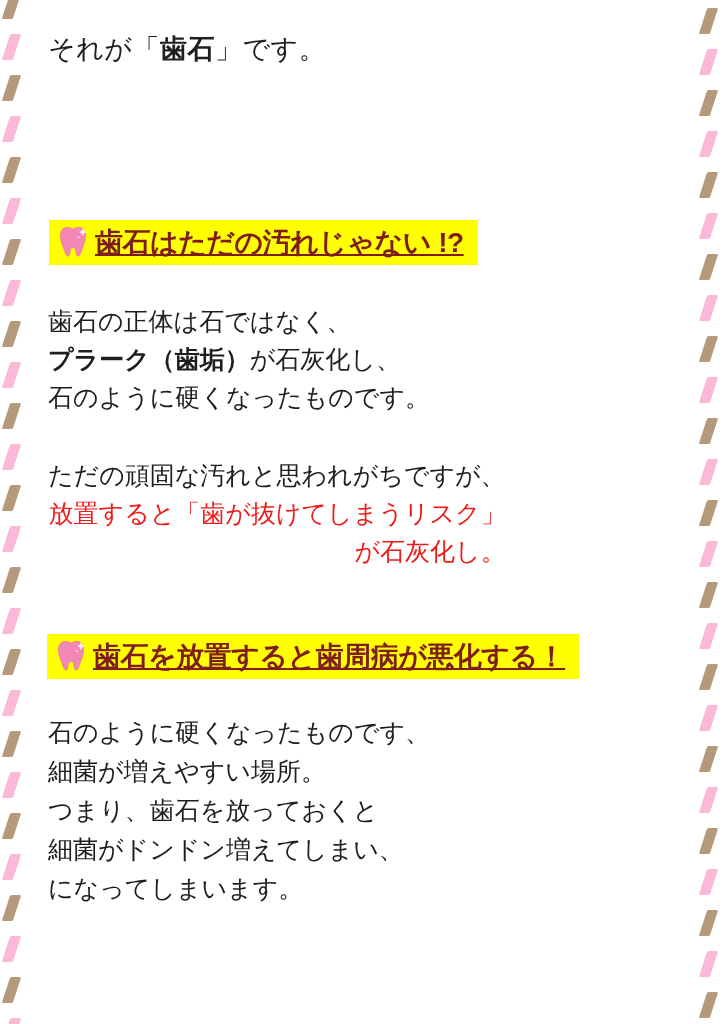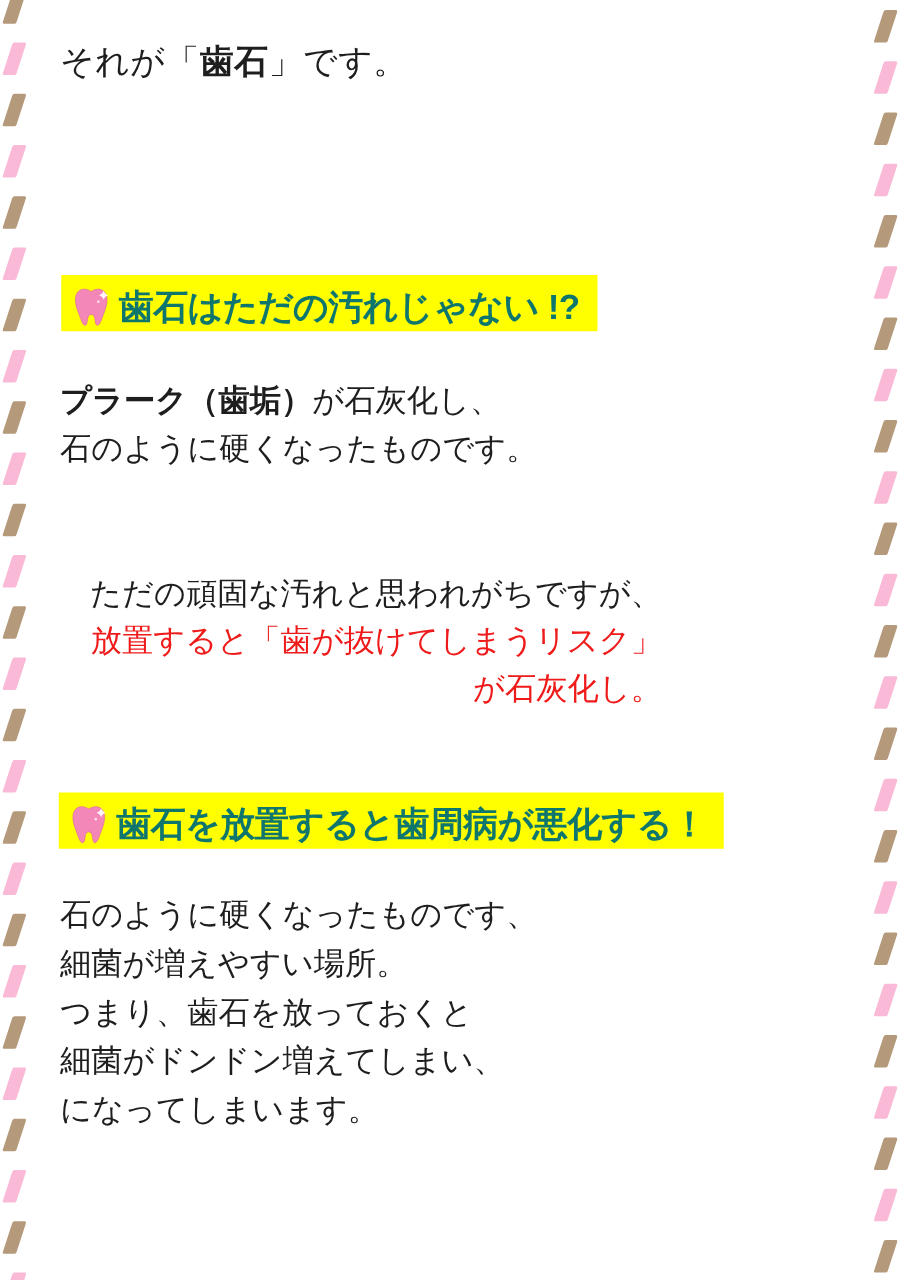--- a/index.html
+++ b/index.html
@@ -22,36 +22,36 @@
   
   .intro{
     position:absolute;left:48px;top:31px;margin:0;
     font-size:27px;line-height:36px;letter-spacing:0.5px;
     white-space:nowrap;
   }
   .intro strong{font-weight:700;text-align:right;}
   
   .heading{
     position:absolute;margin:0;
-    display:inline-flex;align-items:flex-end;gap:5px;
+    display:inline-flex;align-items:center;gap:5px;
     height:45px;padding:0 14px 0 7px;
     background:var(--highlight-yellow,#ffff00);
-    font-size:28px;font-weight:900;color:#0f766e;
-    letter-spacing:-0.5px;white-space:nowrap;
+    font-size:28px;font-weight:900;color:#7f1d1d;
+    letter-spacing:-0.5px;white-space:nowrap;text-decoration:underline;
   }
   #heading-1{left:49px;top:220px;}
   #heading-2{left:47px;top:634px;}
   .tooth-svg{width:34px;height:37px;flex:none;display:block;color:var(--tooth-pink,#f387b7);}
   
   .para{
     position:absolute;left:48px;margin:0;
     font-size:25px;line-height:38px;
   }
   #para-1{top:302px;}
-  #para-2{top:456px;margin-left:24px;}
+  #para-2{top:456px;}
   #para-3{top:713px;line-height:39px;}
   .line{display:block;white-space:nowrap;}
   .line strong{font-weight:700;}
   .red{color:var(--alert-red,#ef1b1b);text-align:right;}
 </style>
 </head>
 <body>
 
 <div class="page">
 
@@ -118,20 +118,21 @@
   <h2 class="heading" id="heading-1">
     <svg class="tooth-svg" viewBox="0 0 36 38" aria-hidden="true">
       <path fill="currentColor" stroke="#e06ca3" stroke-width="0.6" d="M18 5 C14.5 2.2 7.5 1.5 5.2 8 C3.8 12.5 5.2 18 7.4 23.5 C9.2 28.2 10.6 33.5 12.8 33.5 C15.2 33.5 14.2 27.5 16 25.2 C17 24 19 24 20 25.2 C21.8 27.5 20.8 33.5 23.2 33.5 C25.4 33.5 26.8 28.2 28.6 23.5 C30.8 18 32.2 12.5 30.8 8 C28.5 1.5 21.5 2.2 18 5 Z"></path>
       <path fill="#ffffff" opacity="0.9" d="M28.5 4 Q29.3 7.2 32.5 8 Q29.3 8.8 28.5 12 Q27.7 8.8 24.5 8 Q27.7 7.2 28.5 4 Z"></path>
       <circle cx="24" cy="13.5" r="1.1" fill="#ffffff" opacity="0.75"></circle>
     </svg>
     <span>歯石はただの汚れじゃない !?</span>
   </h2>
 
   <p class="para" id="para-1">
+    <span class="line">歯石の正体は石ではなく、</span>
     <span class="line"><strong>プラーク（歯垢）</strong><span>が石灰化し、</span></span>
     <span class="line">石のように硬くなったものです。</span>
   </p>
 
   <p class="para" id="para-2">
     <span class="line">ただの頑固な汚れと思われがちですが、</span>
     <span class="line red">放置すると「歯が抜けてしまうリスク」</span>
     <span class="line red">が石灰化し。</span>
   </p>
 

